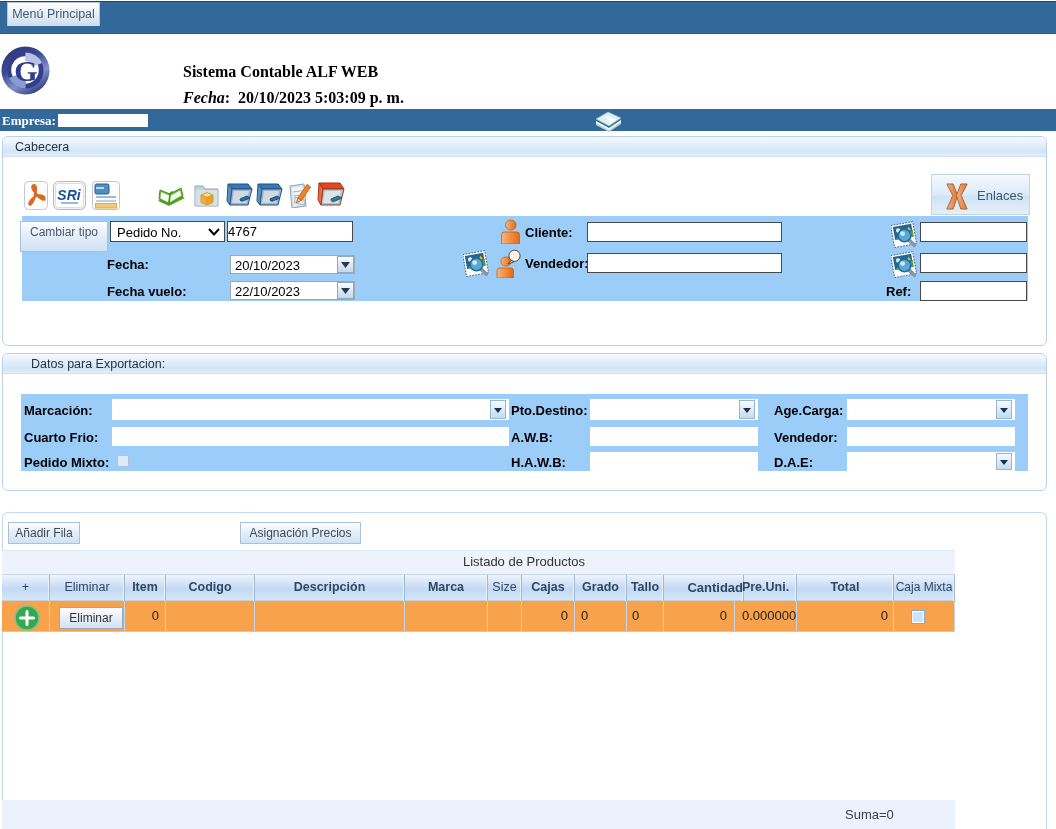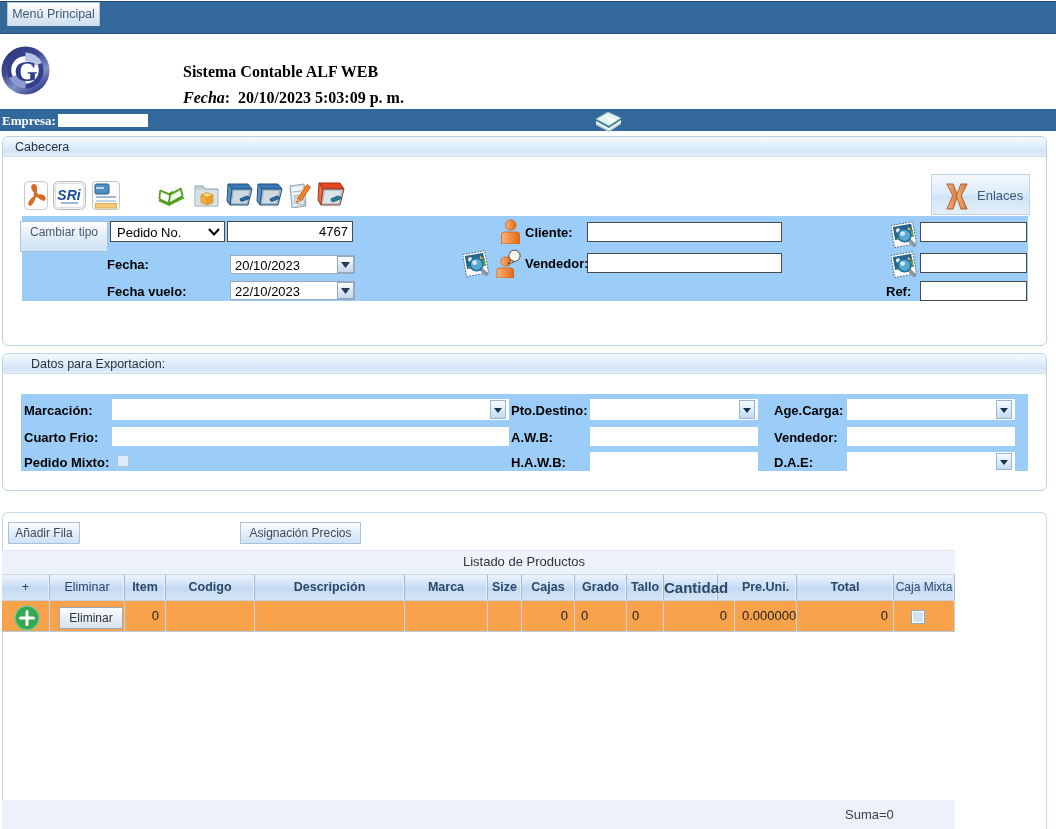--- a/index.html
+++ b/index.html
@@ -156,21 +156,21 @@
 <div class="abs" style="left:977px;top:188px;font-size:13px;color:#3a5878;">Enlaces</div>
 
 <div class="abs blk" style="left:22px;top:216px;width:1006px;height:85px;"></div>
 
 <div class="btn" style="left:20px;top:221px;width:88px;height:31px;font-size:12px;line-height:20px;color:#4a5a66;">Cambiar tipo</div>
 <div class="inp" style="left:110px;top:221px;width:115px;height:21px;"></div>
 <div class="abs" style="left:117px;top:225px;font-size:13px;color:#000;">Pedido No.</div>
 <svg class="abs" width="12" height="8" viewBox="0 0 12 8" style="left:208px;top:228px;">
       <path d="M1 1 L6 6.5 L11 1" fill="none" stroke="#000" stroke-width="2"></path>
     </svg>
-<div class="inp" style="left:227px;top:221px;width:126px;height:21px;font-size:13px;text-align:right;line-height:19px;padding-right:4px;">4767</div>
+<div class="inp" style="left:227px;top:221px;width:126px;height:21px;font-size:13px;text-align:left;line-height:19px;padding-right:4px;">4767</div>
 
 <div class="lbl abs" style="left:107px;top:257px;">Fecha:</div>
 <div class="abs" style="left:230px;top:255px;width:125px;height:19px;background:#fff;border:1px solid #9aa9b8;"></div>
 <div class="abs" style="left:235px;top:258px;font-size:13px;">20/10/2023</div>
 <div class="abs" style="left:337px;top:256px;width:17px;height:17px;background:linear-gradient(#fdfdfe,#dde8f3 50%,#c6d8ea);border:1px solid #8fa9c2;"></div>
 <svg class="abs" width="9" height="6" viewBox="0 0 9 6" style="left:341px;top:262px;">
       <path d="M0 0 h9 L4.5 6 Z" fill="#233c52"></path>
     </svg>
 
 <div class="lbl abs" style="left:107px;top:284px;">Fecha vuelo:</div>
@@ -281,25 +281,25 @@
 <div class="abs" style="left:2px;top:550px;width:953px;height:24px;background:#eef3fb;border-top:1px solid #dde7f3;"></div>
 <div class="abs" style="left:524px;top:550px;transform:translateX(-50%);white-space:nowrap;font-size:13px;color:#333;line-height:24px;">Listado de Productos</div>
 
 <div class="abs" id="thead" style="left:2px;top:574px;width:953px;height:27px;background:linear-gradient(#edf4fd,#c3d9f2 55%,#d6e6f7);border-top:1px solid #c8d8ea;border-bottom:1px solid #c3d2df;">
 <div style="position:absolute;left:0px;top:0;width:48px;height:26px;border-right:1px solid #9fb9d4;box-shadow:inset -1px 0 0 #e8f1fa;white-space:nowrap;font-weight:normal;font-size:12.5px;color:#2c4866;text-align:center;line-height:25px;">+</div>
 <div style="position:absolute;left:48px;top:0;width:75px;height:26px;border-right:1px solid #9fb9d4;box-shadow:inset -1px 0 0 #e8f1fa;white-space:nowrap;font-weight:normal;font-size:12.5px;color:#2c4866;text-align:center;line-height:25px;">Eliminar</div>
 <div style="position:absolute;left:123px;top:0;width:41px;height:26px;border-right:1px solid #9fb9d4;box-shadow:inset -1px 0 0 #e8f1fa;white-space:nowrap;font-weight:bold;font-size:12.5px;color:#2c4866;text-align:center;line-height:25px;">Item</div>
 <div style="position:absolute;left:164px;top:0;width:89px;height:26px;border-right:1px solid #9fb9d4;box-shadow:inset -1px 0 0 #e8f1fa;white-space:nowrap;font-weight:bold;font-size:12.5px;color:#2c4866;text-align:center;line-height:25px;">Codigo</div>
 <div style="position:absolute;left:253px;top:0;width:150px;height:26px;border-right:1px solid #9fb9d4;box-shadow:inset -1px 0 0 #e8f1fa;white-space:nowrap;font-weight:bold;font-size:12.5px;color:#2c4866;text-align:center;line-height:25px;">Descripción</div>
 <div style="position:absolute;left:403px;top:0;width:83px;height:26px;border-right:1px solid #9fb9d4;box-shadow:inset -1px 0 0 #e8f1fa;white-space:nowrap;font-weight:bold;font-size:12.5px;color:#2c4866;text-align:center;line-height:25px;">Marca</div>
-<div style="position:absolute;left:486px;top:0;width:34px;height:26px;border-right:1px solid #9fb9d4;box-shadow:inset -1px 0 0 #e8f1fa;white-space:nowrap;font-weight:bold;font-size:12.5px;color:#2c4866;text-align:center;line-height:25px;">Size</div>
+<div style="position:absolute;left:486px;top:0;width:34px;height:26px;border-right:1px solid #9fb9d4;box-shadow:inset -1px 0 0 #e8f1fa;white-space:nowrap;font-weight:normal;font-size:12.5px;color:#2c4866;text-align:center;line-height:25px;">Size</div>
 <div style="position:absolute;left:520px;top:0;width:53px;height:26px;border-right:1px solid #9fb9d4;box-shadow:inset -1px 0 0 #e8f1fa;white-space:nowrap;font-weight:bold;font-size:12.5px;color:#2c4866;text-align:center;line-height:25px;">Cajas</div>
 <div style="position:absolute;left:573px;top:0;width:52px;height:26px;border-right:1px solid #9fb9d4;box-shadow:inset -1px 0 0 #e8f1fa;white-space:nowrap;font-weight:bold;font-size:12.5px;color:#2c4866;text-align:center;line-height:25px;">Grado</div>
 <div style="position:absolute;left:625px;top:0;width:37px;height:26px;border-right:1px solid #9fb9d4;box-shadow:inset -1px 0 0 #e8f1fa;white-space:nowrap;font-weight:bold;font-size:12.5px;color:#2c4866;text-align:center;line-height:25px;">Tallo</div>
-<div style="position:absolute;left:662px;top:0;width:54px;height:26px;border-right:1px solid #9fb9d4;box-shadow:inset -1px 0 0 #e8f1fa;white-space:nowrap;font-weight:bold;font-size:15px;color:#2c4866;text-align:right;line-height:25px;">Cantidad</div>
+<div style="position:absolute;left:662px;top:0;width:80px;height:26px;border-right:1px solid #9fb9d4;box-shadow:inset -1px 0 0 #e8f1fa;white-space:nowrap;font-weight:bold;font-size:13px;color:#2c4866;text-align:right;line-height:25px;">Cantidad</div>
 <div style="position:absolute;left:733px;top:0;width:62px;height:26px;border-right:1px solid #9fb9d4;box-shadow:inset -1px 0 0 #e8f1fa;white-space:nowrap;font-weight:bold;font-size:12.5px;color:#2c4866;text-align:center;line-height:25px;">Pre.Uni.</div>
 <div style="position:absolute;left:795px;top:0;width:97px;height:26px;border-right:1px solid #9fb9d4;box-shadow:inset -1px 0 0 #e8f1fa;white-space:nowrap;font-weight:bold;font-size:12.5px;color:#2c4866;text-align:center;line-height:25px;">Total</div>
 <div style="position:absolute;left:892px;top:0;width:61px;height:26px;border-right:1px solid #9fb9d4;box-shadow:inset -1px 0 0 #e8f1fa;white-space:nowrap;font-weight:normal;font-size:12px;color:#2c4866;text-align:center;line-height:25px;">Caja Mixta</div>
 </div>
 
 <div class="abs" id="trow" style="left:2px;top:601px;width:953px;height:31px;background:#f8a24b;border-bottom:1px solid #b5cbde;">
 <div style="position:absolute;left:0px;top:0;width:48px;height:30px;border-right:1px solid #c3d5e8;font-size:13px;color:#222;line-height:30px;text-align:left;padding-left:0px;"></div>
 <div style="position:absolute;left:48px;top:0;width:75px;height:30px;border-right:1px solid #c3d5e8;font-size:13px;color:#222;line-height:30px;text-align:left;padding-left:0px;"></div>
 <div style="position:absolute;left:123px;top:0;width:41px;height:30px;border-right:1px solid #c3d5e8;font-size:13px;color:#222;line-height:30px;text-align:right;padding-right:6px;">0</div>
 <div style="position:absolute;left:164px;top:0;width:89px;height:30px;border-right:1px solid #c3d5e8;font-size:13px;color:#222;line-height:30px;text-align:left;padding-left:0px;"></div>

